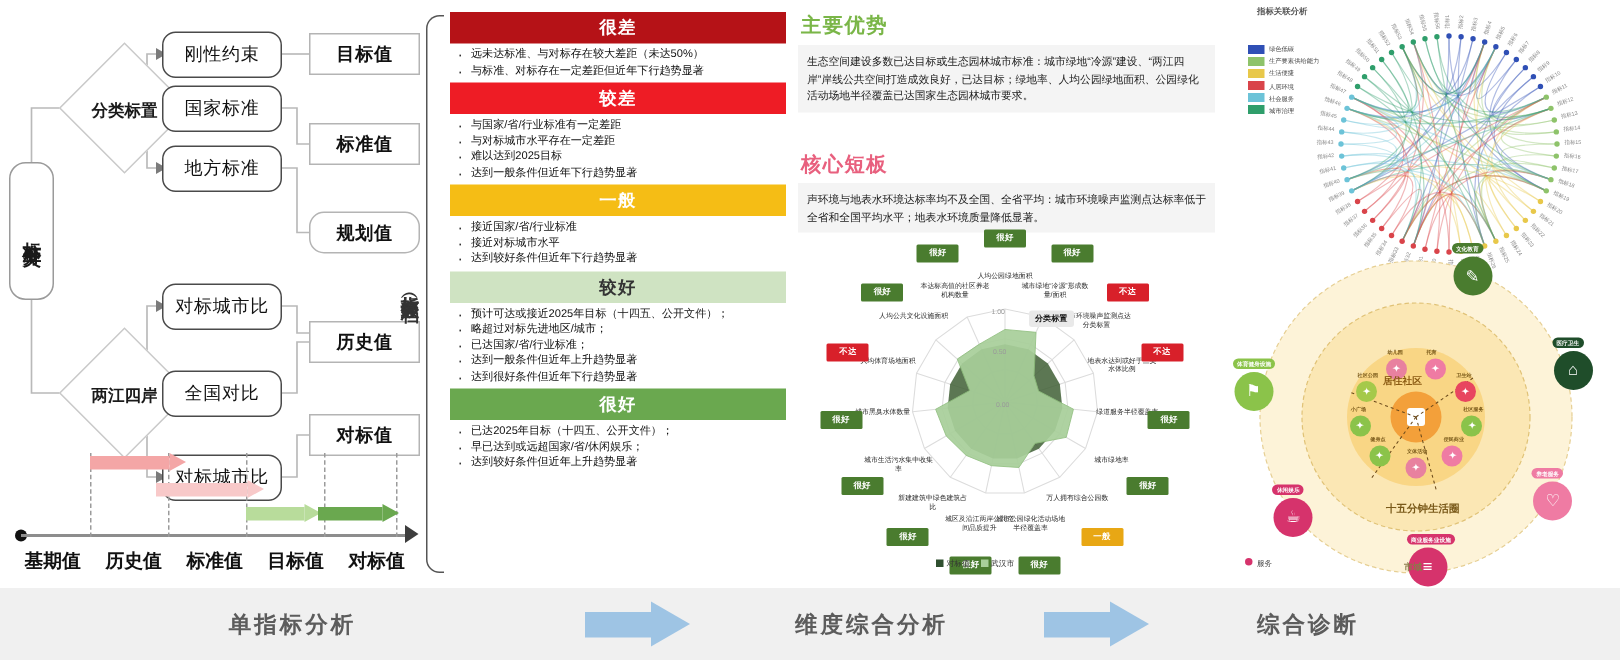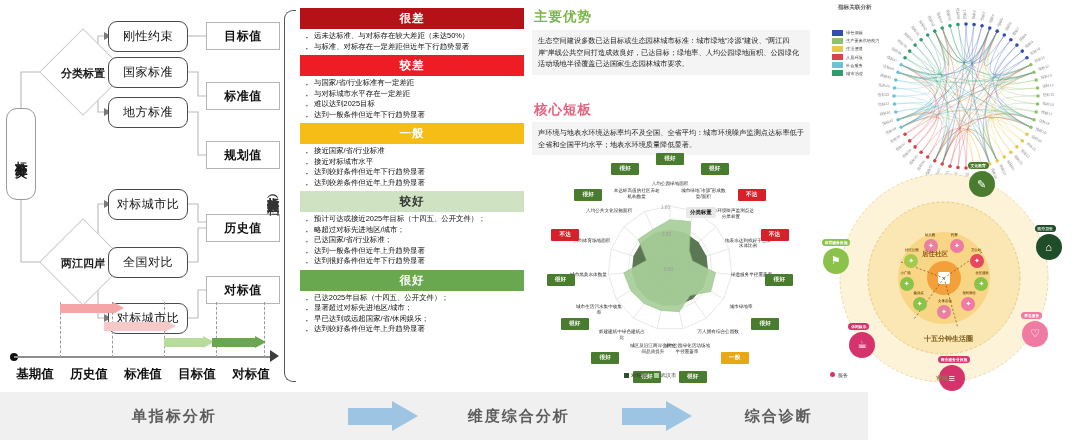--- a/index.html
+++ b/index.html
@@ -149,21 +149,21 @@
     align-items: center; justify-content: center; color: #fff;
   }
   .lc-tag {
     position: absolute; font-size: 3.8px; color: #fff; font-weight: bold;
     padding: 1px 3px; border-radius: 4px; white-space: nowrap;
   }
   .lc-foot { position: absolute; font-size: 5px; color: #444; }
 
   
   .banner {
-    position: absolute; left: 0; bottom: 0; width: 868px; height: 48px;
+    position: absolute; left: 0; bottom: 0; width: 1080px; height: 48px;
     background: #f0f0f0; display: flex; align-items: center;
   }
   .banner .step {
     font-size: 15px; font-weight: bold; color: #5c5c5c; letter-spacing: 2px;
     text-align: center;
   }
   .arrowbig { position: relative; width: 76px; height: 30px; }
   .arrowbig .s { position: absolute; left: 0; top: 7px; width: 46px; height: 17px; background: #9ec4e4; }
   .arrowbig .h {
     position: absolute; left: 44px; top: 0; width: 0; height: 0;
@@ -216,21 +216,21 @@
 
     <div class="nodebox" style="left:108px; top:21px;">刚性约束</div>
     <div class="nodebox" style="left:108px; top:57px;">国家标准</div>
     <div class="nodebox" style="left:108px; top:97px;">地方标准</div>
     <div class="nodebox" style="left:108px; top:189px;">对标城市比</div>
     <div class="nodebox" style="left:108px; top:247px;">全国对比</div>
     <div class="nodebox" style="left:108px; top:303px;">对标城市比</div>
 
     <div class="valbox" style="left:206px; top:22px;">目标值</div>
     <div class="valbox" style="left:206px; top:82px;">标准值</div>
-    <div class="valbox" style="left:206px; top:141px;">规划值</div>
+    <div class="valbox" style="left:206px; top:141px;border-radius:10px;">规划值</div>
     <div class="valbox" style="left:206px; top:214px;">历史值</div>
     <div class="valbox" style="left:206px; top:276px;">对标值</div>
 
     <div class="timeline">
       <div class="tldot"></div>
       <div class="tlaxis"></div>
       <div class="tlhead"></div>
 
       <div class="tick" style="left:52px;"></div>
       <div class="tick" style="left:104px;"></div>
@@ -281,34 +281,32 @@
           <li>与国家/省/行业标准有一定差距</li>
           <li>与对标城市水平存在一定差距</li>
           <li>难以达到2025目标</li>
           <li>达到一般条件但近年下行趋势显著</li>
         </ul>
         <div class="lv-head" style="background: rgb(245, 189, 21);">一般</div>
         <ul class="lv-body">
           <li>接近国家/省/行业标准</li>
           <li>接近对标城市水平</li>
           <li>达到较好条件但近年下行趋势显著</li>
-          <li>达到较差条件但近年上升趋势显著</li>
         </ul>
         <div class="lv-head dark" style="background: rgb(207, 227, 194);">较好</div>
         <ul class="lv-body">
           <li>预计可达或接近2025年目标（十四五、公开文件）；</li>
           <li>略超过对标先进地区/城市；</li>
           <li>已达国家/省/行业标准；</li>
           <li>达到一般条件但近年上升趋势显著</li>
           <li>达到很好条件但近年下行趋势显著</li>
         </ul>
         <div class="lv-head" style="background: rgb(106, 168, 79);">很好</div>
         <ul class="lv-body">
           <li>已达2025年目标（十四五、公开文件）；</li>
-          <li>显著超过对标先进地区/城市；</li>
           <li>早已达到或远超国家/省/休闲娱乐；</li>
           <li>达到较好条件但近年上升趋势显著</li>
         </ul>
       </div>
   </div>
 
   <div class="p3">
     <div class="h-adv">主要优势</div>
     <div class="txtbox b1">
       <b>生态空间建设多数已达目标或生态园林城市标准：</b><span>城市绿地“冷源”建设、“两江四岸”岸线公共空间打造成效良好，已达目标；绿地率、人均公园绿地面积、公园绿化活动场地半径覆盖已达国家生态园林城市要求。</span>

